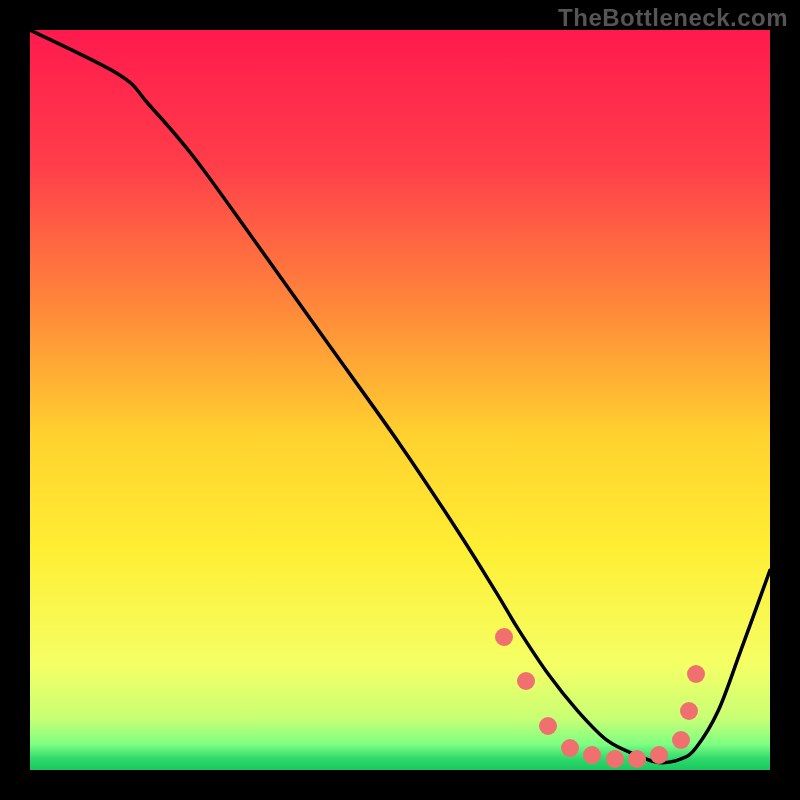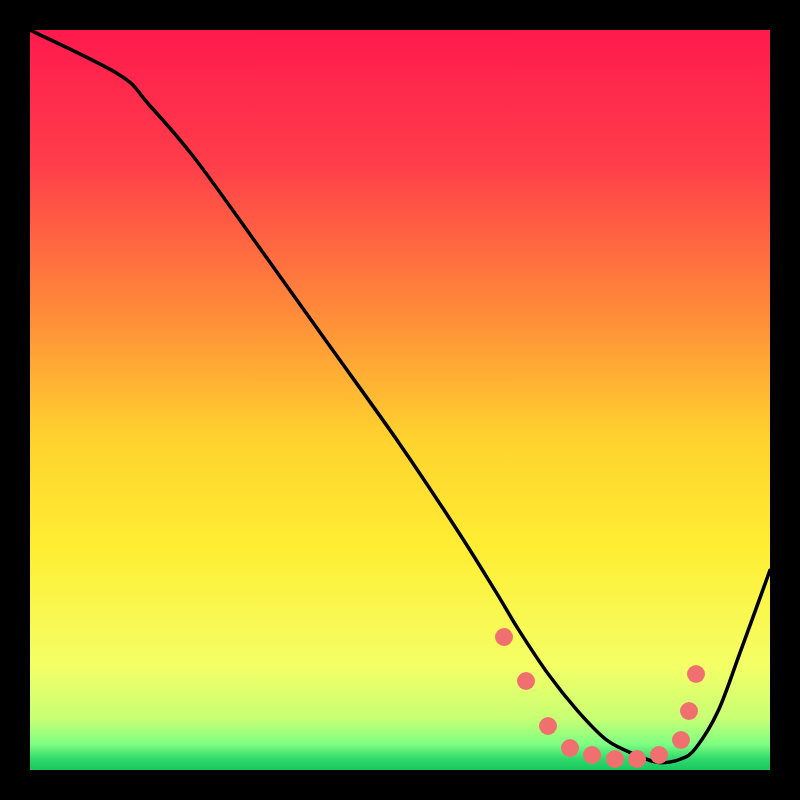--- a/index.html
+++ b/index.html
@@ -50,20 +50,21 @@
     border-radius: 50%;
     background: #f07070;
     transform: translate(-50%, -50%);
   }
 </style>
 </head>
 <body>
 
 <div class="frame">
 
+  <div class="watermark">TheBottleneck.com</div>
 
   <div class="plot-area">
 
     <svg class="gradient" viewBox="0 0 740 740" preserveAspectRatio="none">
       <defs>
         <linearGradient id="bg-grad" x1="0" y1="0" x2="0" y2="1">
             <stop offset="0%" stop-color="#ff1a4d"></stop>
             <stop offset="18%" stop-color="#ff3d4a"></stop>
             <stop offset="38%" stop-color="#ff8a3a"></stop>
             <stop offset="55%" stop-color="#ffd22e"></stop>

